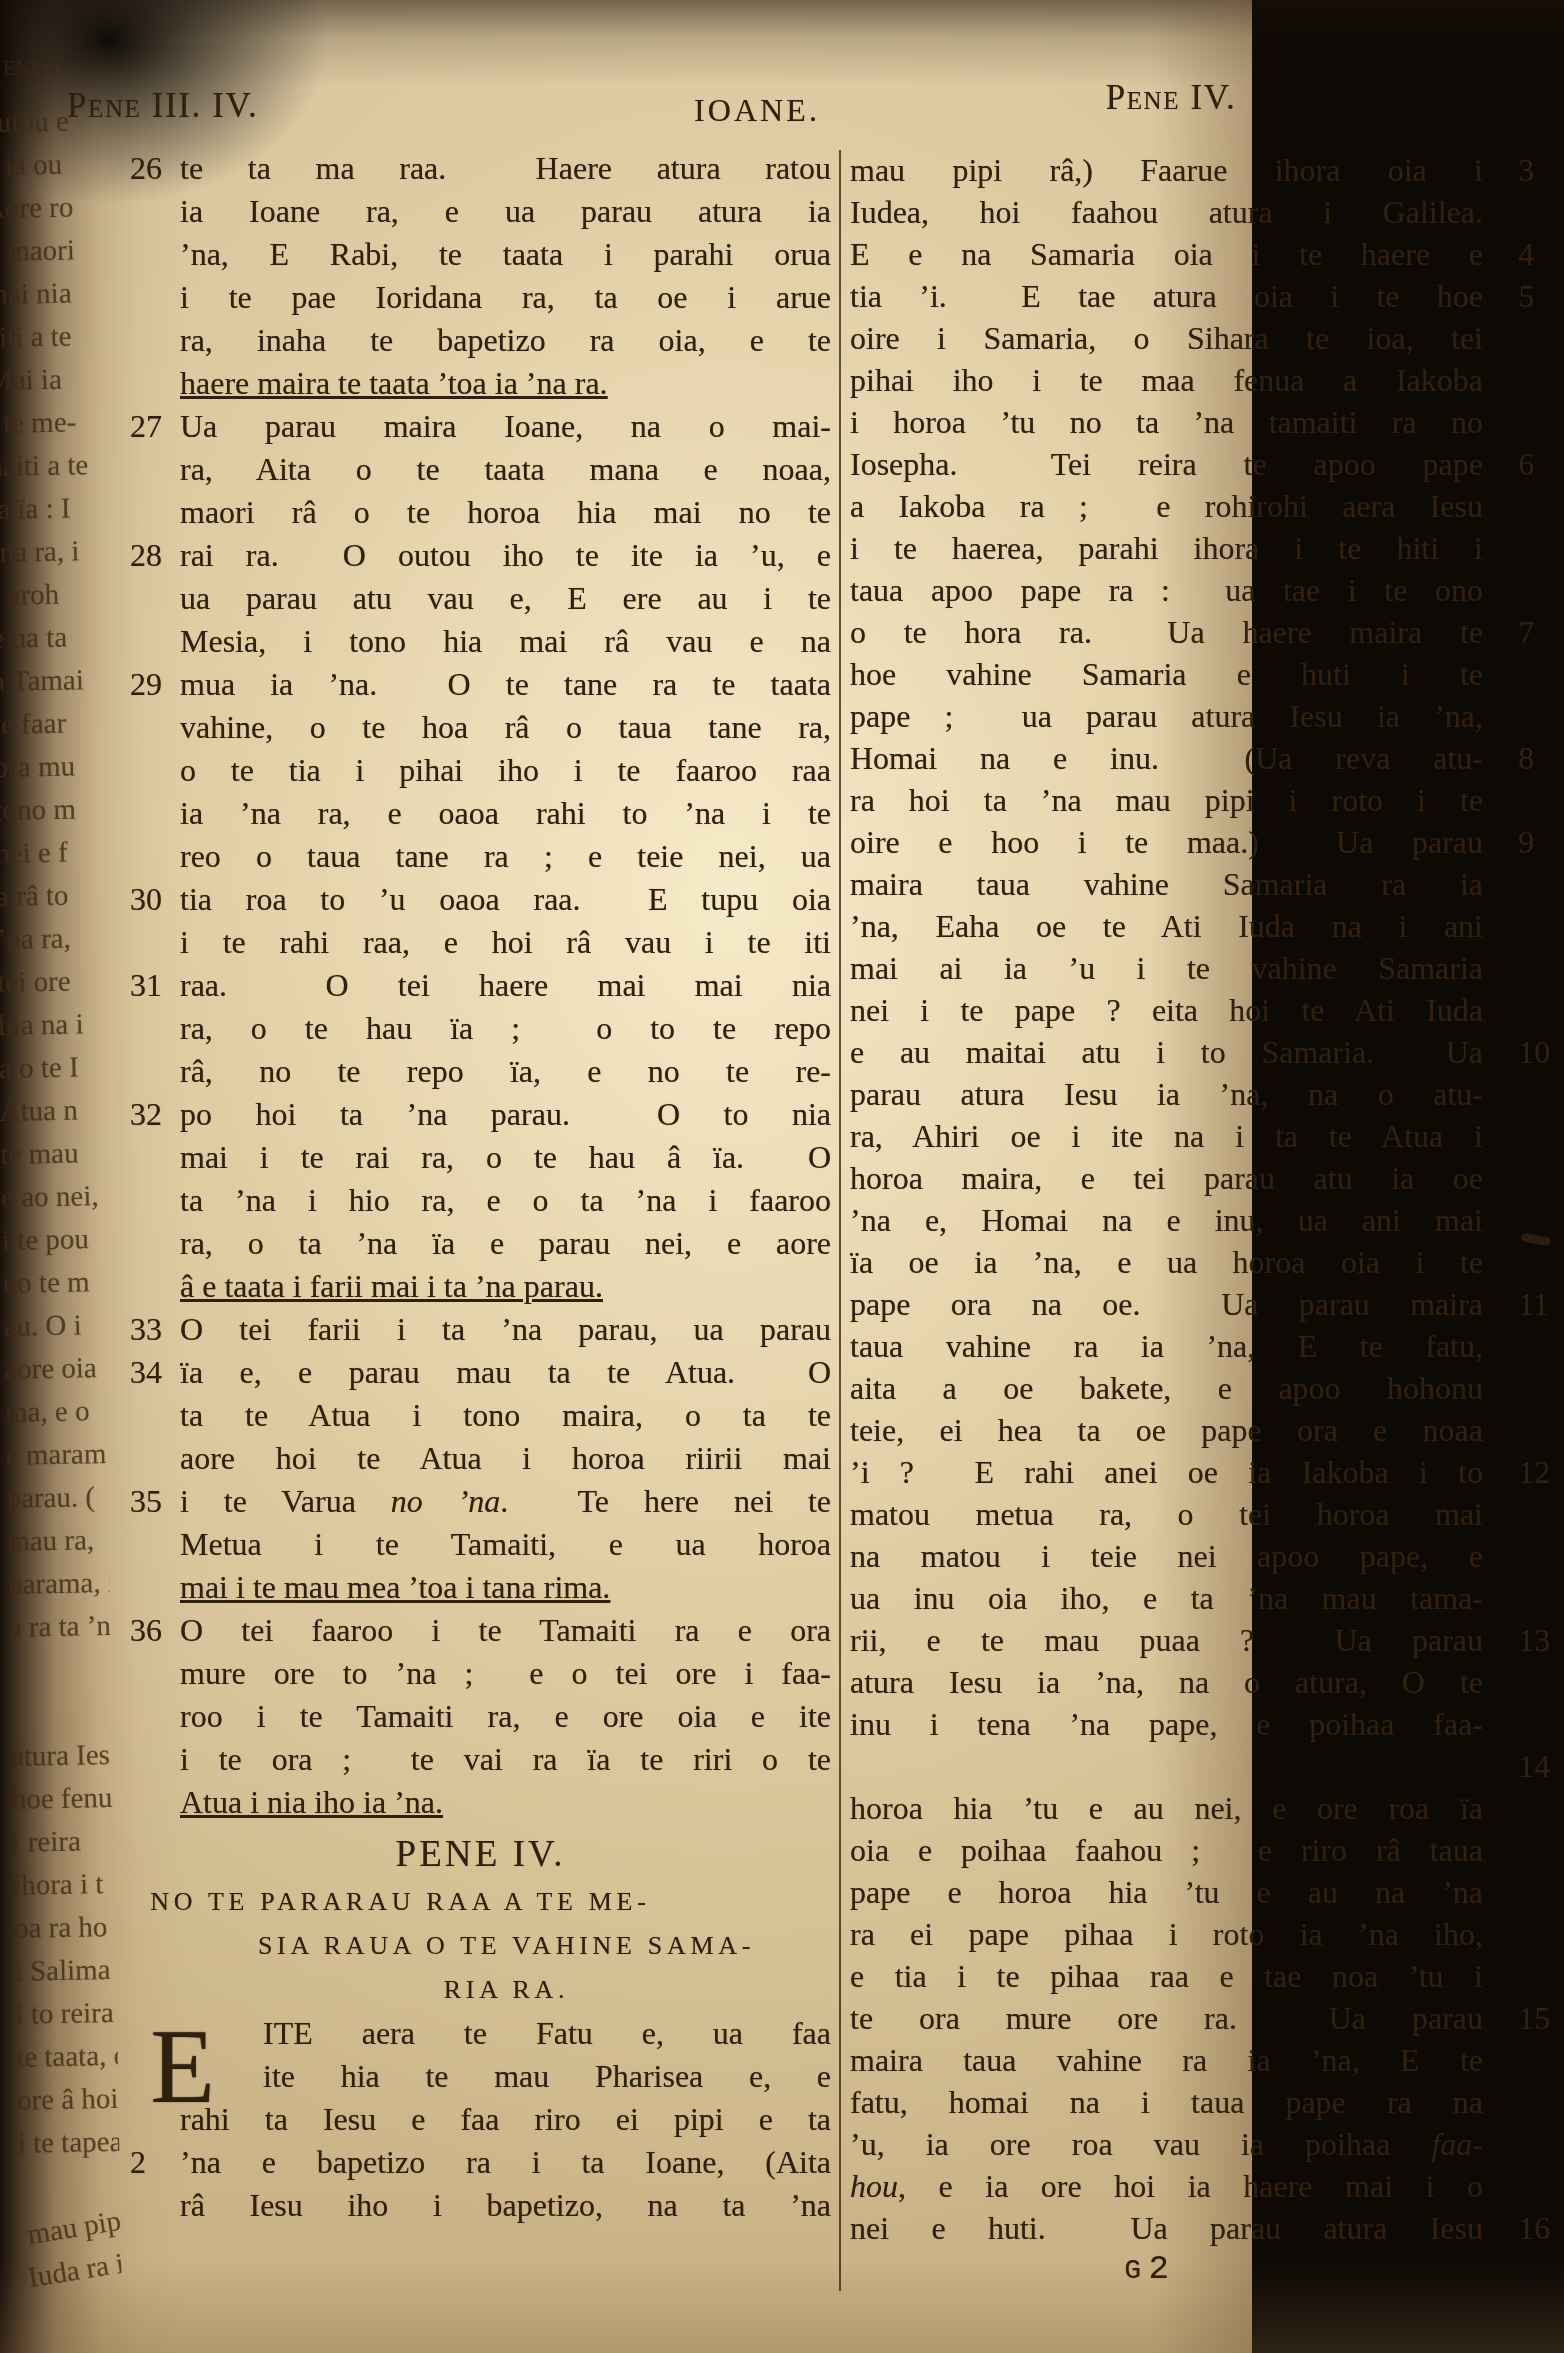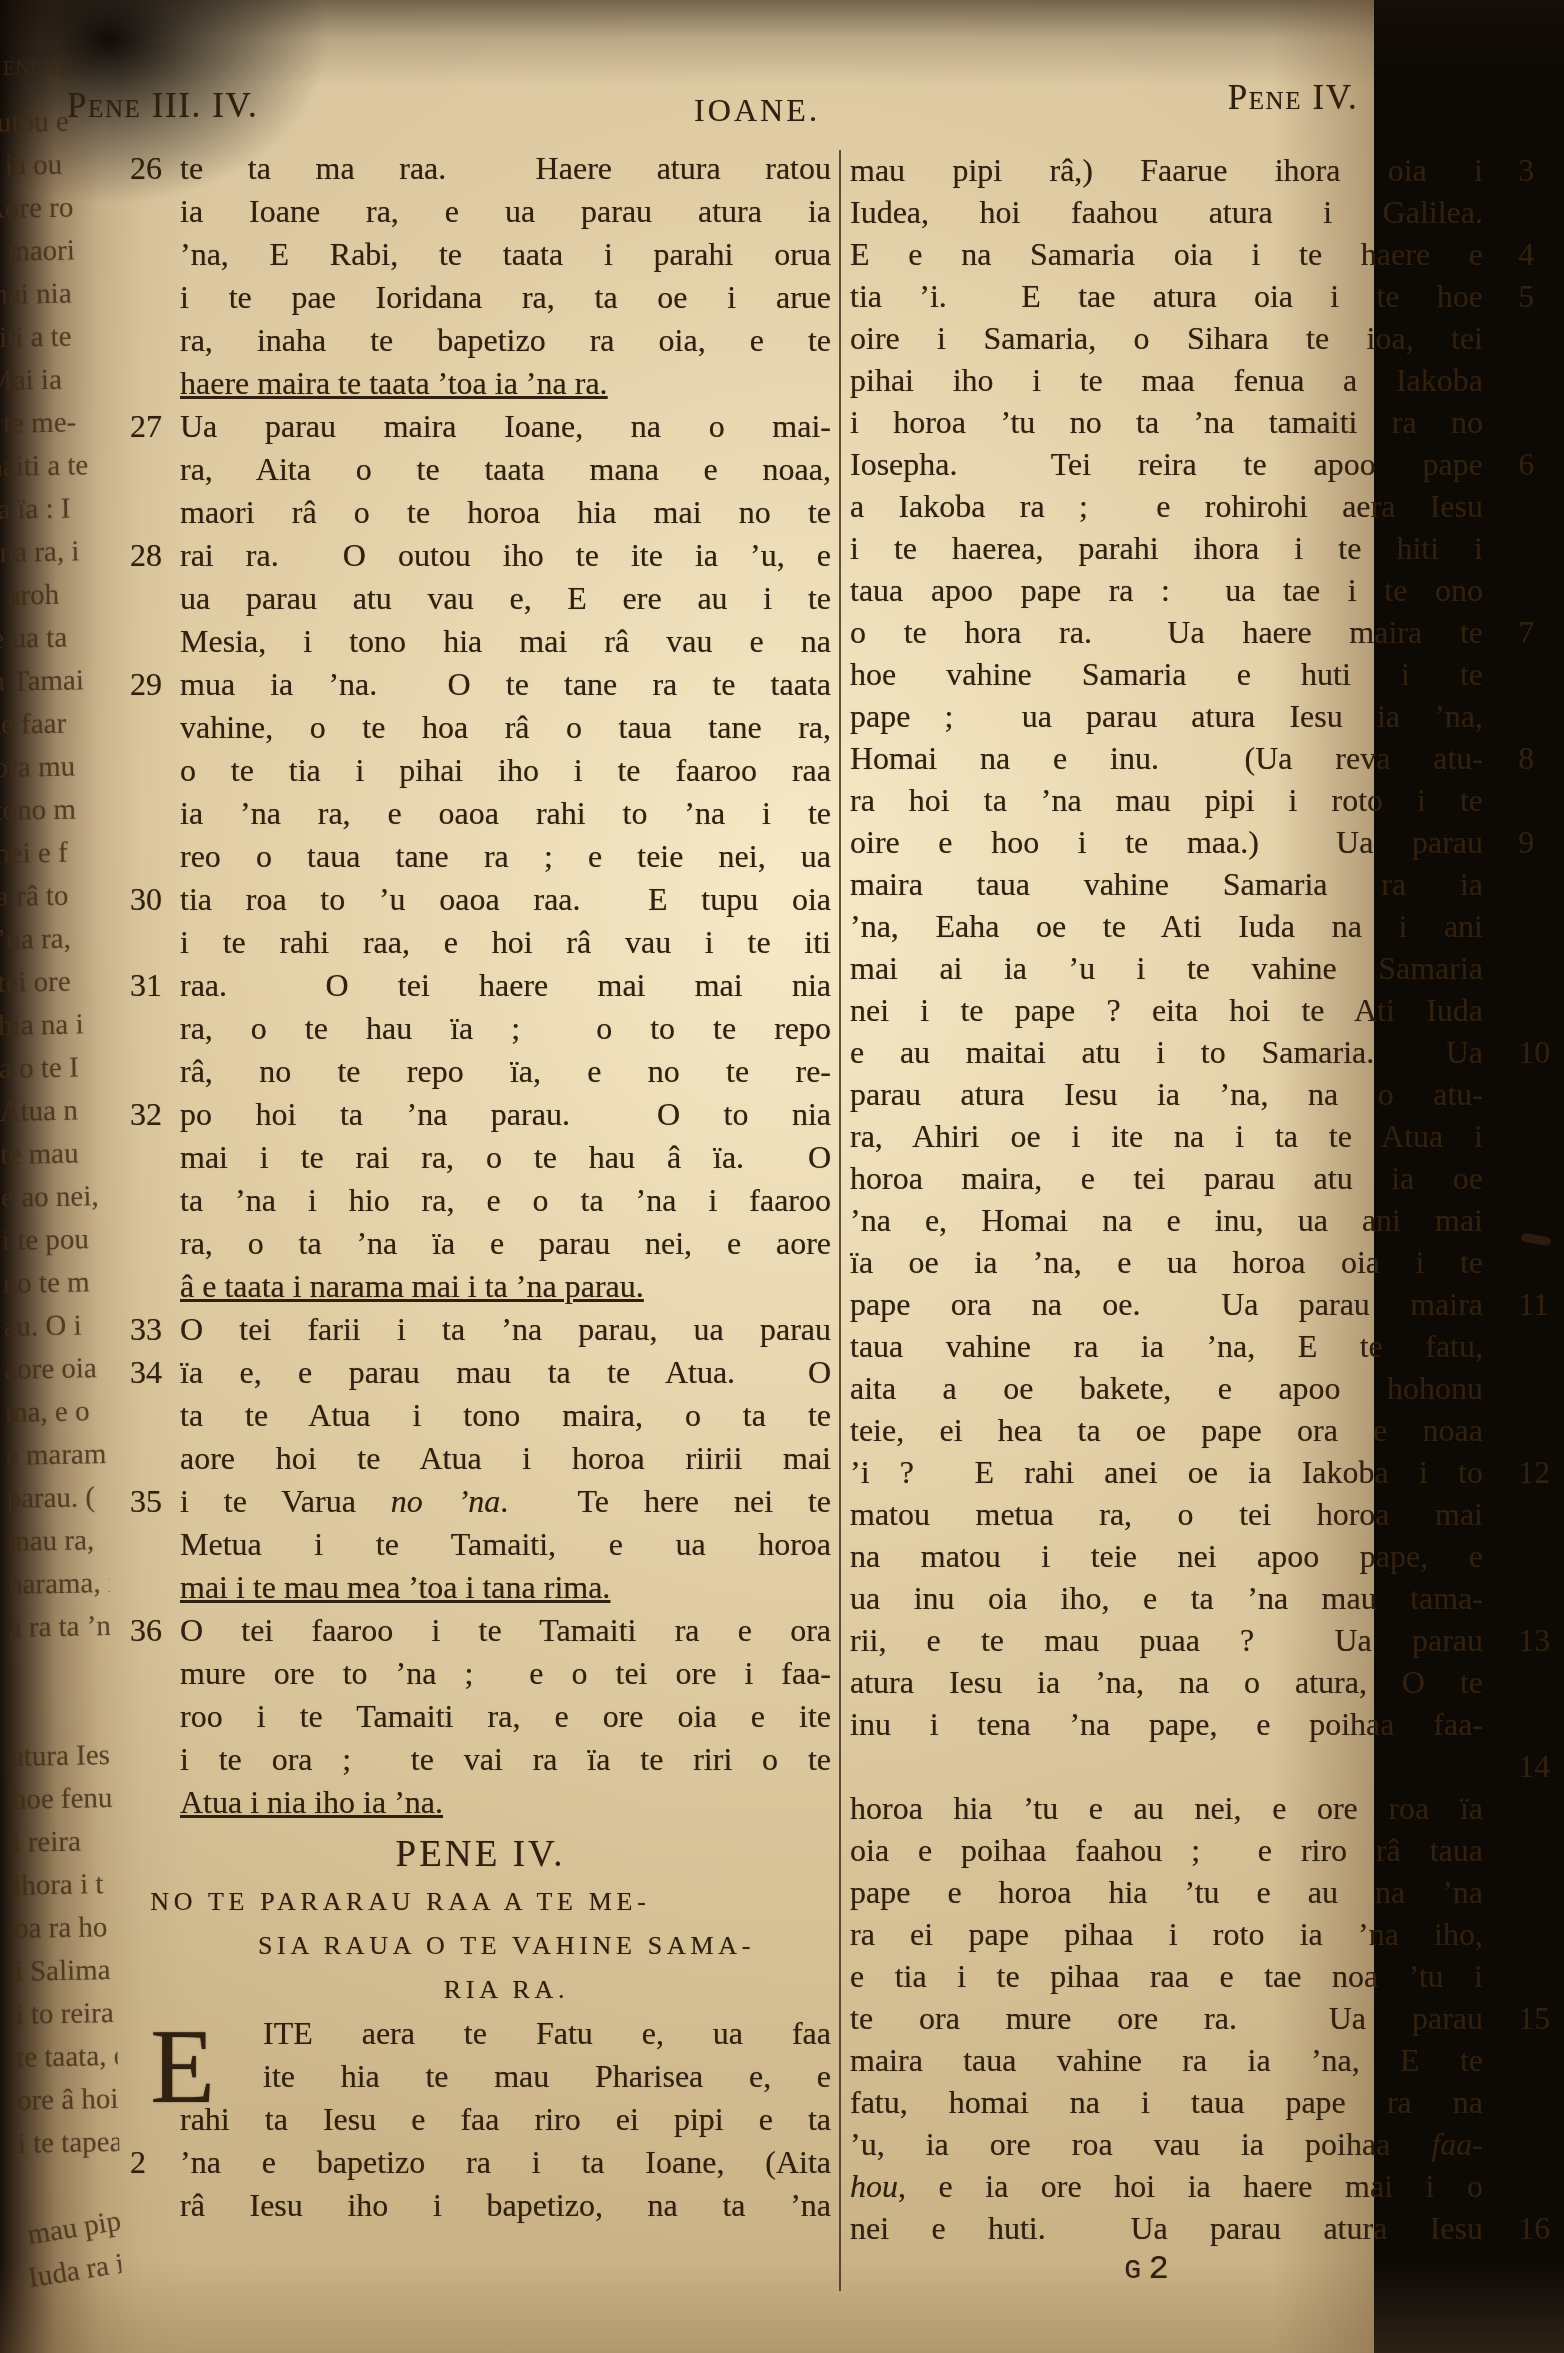--- a/index.html
+++ b/index.html
@@ -1,18 +1,18 @@
 <!DOCTYPE html>
 <html style="font-size:12.5px"><head>
 <meta charset="utf-8">
 <style>
   html,body{margin:0;padding:0;}
   body{width:1565px;height:2354px;overflow:hidden;background:#0d0905;
        font-family:"Liberation Serif","DejaVu Serif",serif;}
-  .page{position:absolute;left:0;top:0;width:1374px;height:2354px;
+  .page{position:absolute;left:0;top:0;width:1252px;height:2354px;
         background:
           radial-gradient(ellipse 78% 58% at 58% 38%, rgba(248,236,202,.95), rgba(233,214,172,.55) 55%, rgba(0,0,0,0) 100%),
           linear-gradient(180deg,#d3bf99 0%,#d8c49c 35%,#d2bd94 70%,#c9b184 100%);
         color:#30200f;}
   
   .shade{position:absolute;pointer-events:none;}
   .shade-gutter{left:0;top:0;width:188px;height:2354px;
         background:linear-gradient(90deg, rgba(16,9,4,.96) 0px, rgba(40,24,12,.78) 22px,
                    rgba(84,56,30,.45) 56px, rgba(130,98,60,.22) 100px, rgba(150,120,80,.08) 141px, rgba(0,0,0,0) 188px);}
   .shade-top{left:0;top:0;width:1565px;height:86px;
@@ -157,21 +157,21 @@
       <div class="line"><span>reo o taua tane ra ; e teie nei, ua</span></div>
       <div class="line"><span class="vnum vnum-left">30</span><span>tia roa to ’u oaoa raa.  E tupu oia</span></div>
       <div class="line"><span>i te rahi raa, e hoi râ vau i te iti</span></div>
       <div class="line"><span class="vnum vnum-left">31</span><span>raa.  O tei haere mai mai nia</span></div>
       <div class="line"><span>ra, o te hau ïa ;  o to te repo</span></div>
       <div class="line"><span>râ, no te repo ïa, e no te re-</span></div>
       <div class="line"><span class="vnum vnum-left">32</span><span>po hoi ta ’na parau.  O to nia</span></div>
       <div class="line"><span>mai i te rai ra, o te hau â ïa.  O</span></div>
       <div class="line"><span>ta ’na i hio ra, e o ta ’na i faaroo</span></div>
       <div class="line"><span>ra, o ta ’na ïa e parau nei, e aore</span></div>
-      <div class="line endline"><span>â e taata i narama mai i ta ’na parau.</span></div>
+      <div class="line endline"><span>â e taata i farii mai i ta ’na parau.</span></div>
       <div class="line"><span class="vnum vnum-left">33</span><span>O tei farii i ta ’na parau, ua parau</span></div>
       <div class="line"><span class="vnum vnum-left">34</span><span>ïa e, e parau mau ta te Atua.  O</span></div>
       <div class="line"><span>ta te Atua i tono maira, o ta te</span></div>
       <div class="line"><span>aore hoi te Atua i horoa riirii mai</span></div>
       <div class="line"><span class="vnum vnum-left">35</span><span><span>i te Varua </span><span class="it">no ’na</span><span>.  Te here nei te</span></span></div>
       <div class="line"><span>Metua i te Tamaiti, e ua horoa</span></div>
       <div class="line endline"><span>mai i te mau mea ’toa i tana rima.</span></div>
       <div class="line"><span class="vnum vnum-left">36</span><span>O tei faaroo i te Tamaiti ra e ora</span></div>
       <div class="line"><span>mure ore to ’na ;  e o tei ore i faa-</span></div>
       <div class="line"><span>roo i te Tamaiti ra, e ore oia e ite</span></div>

